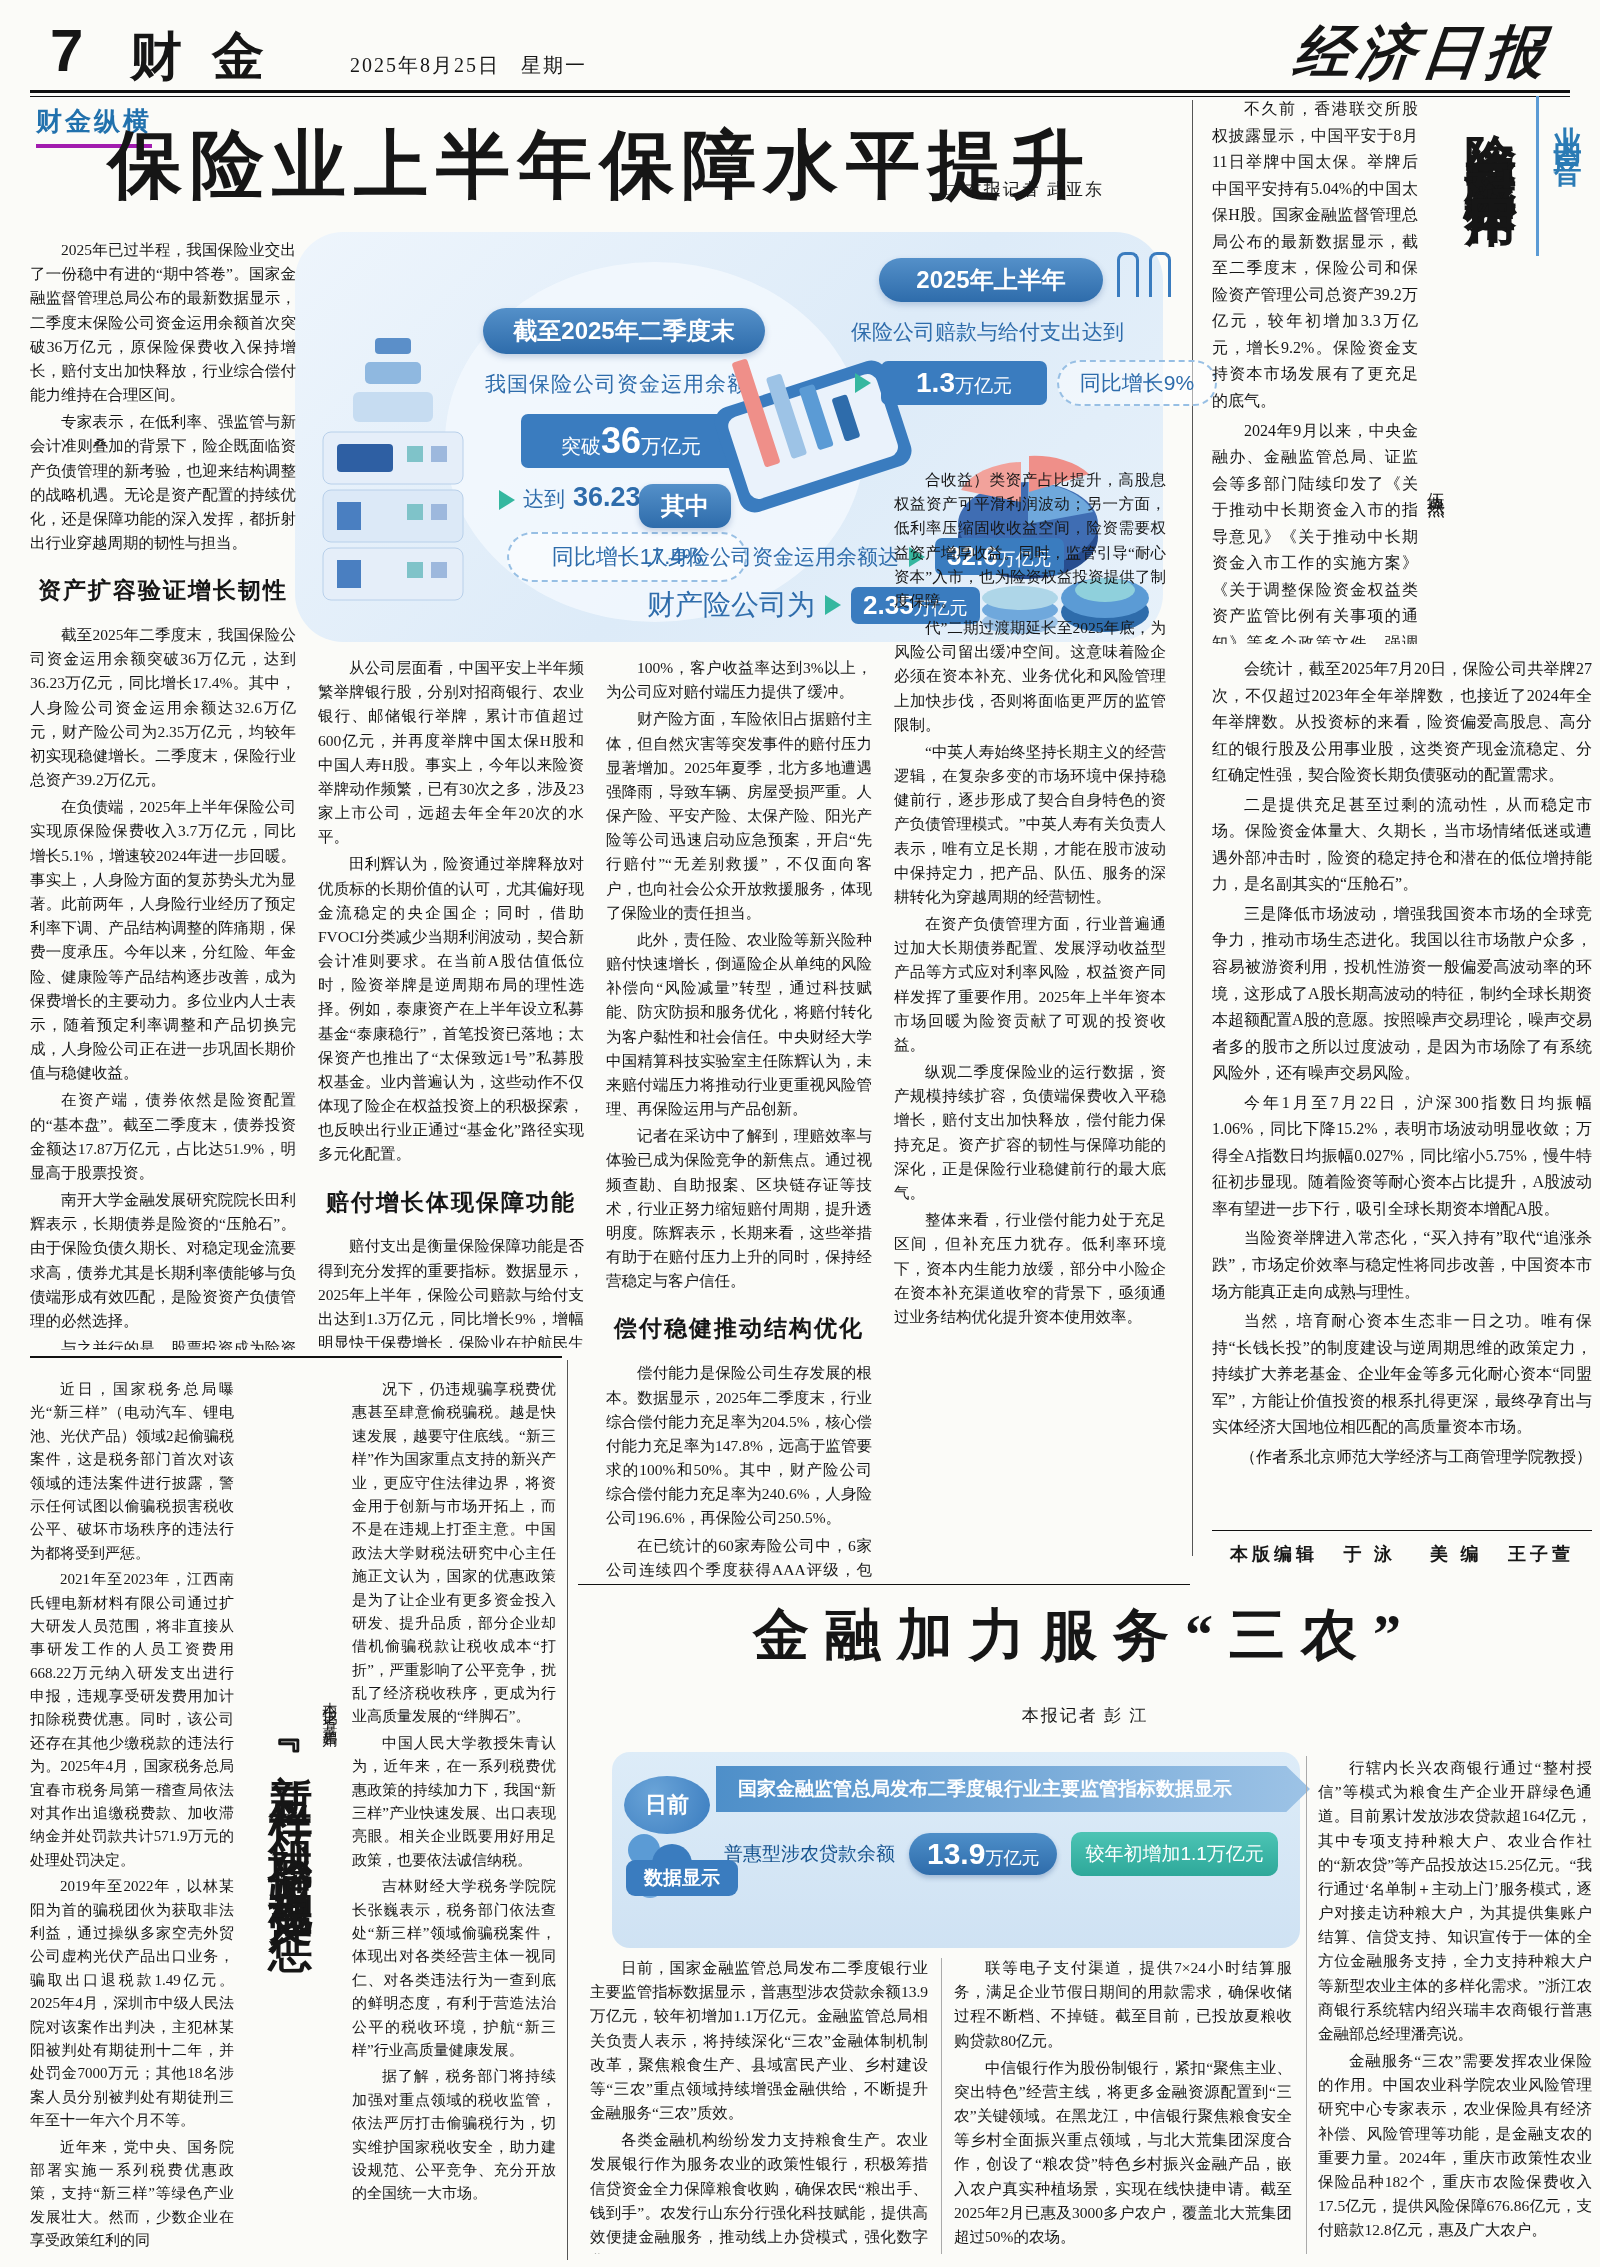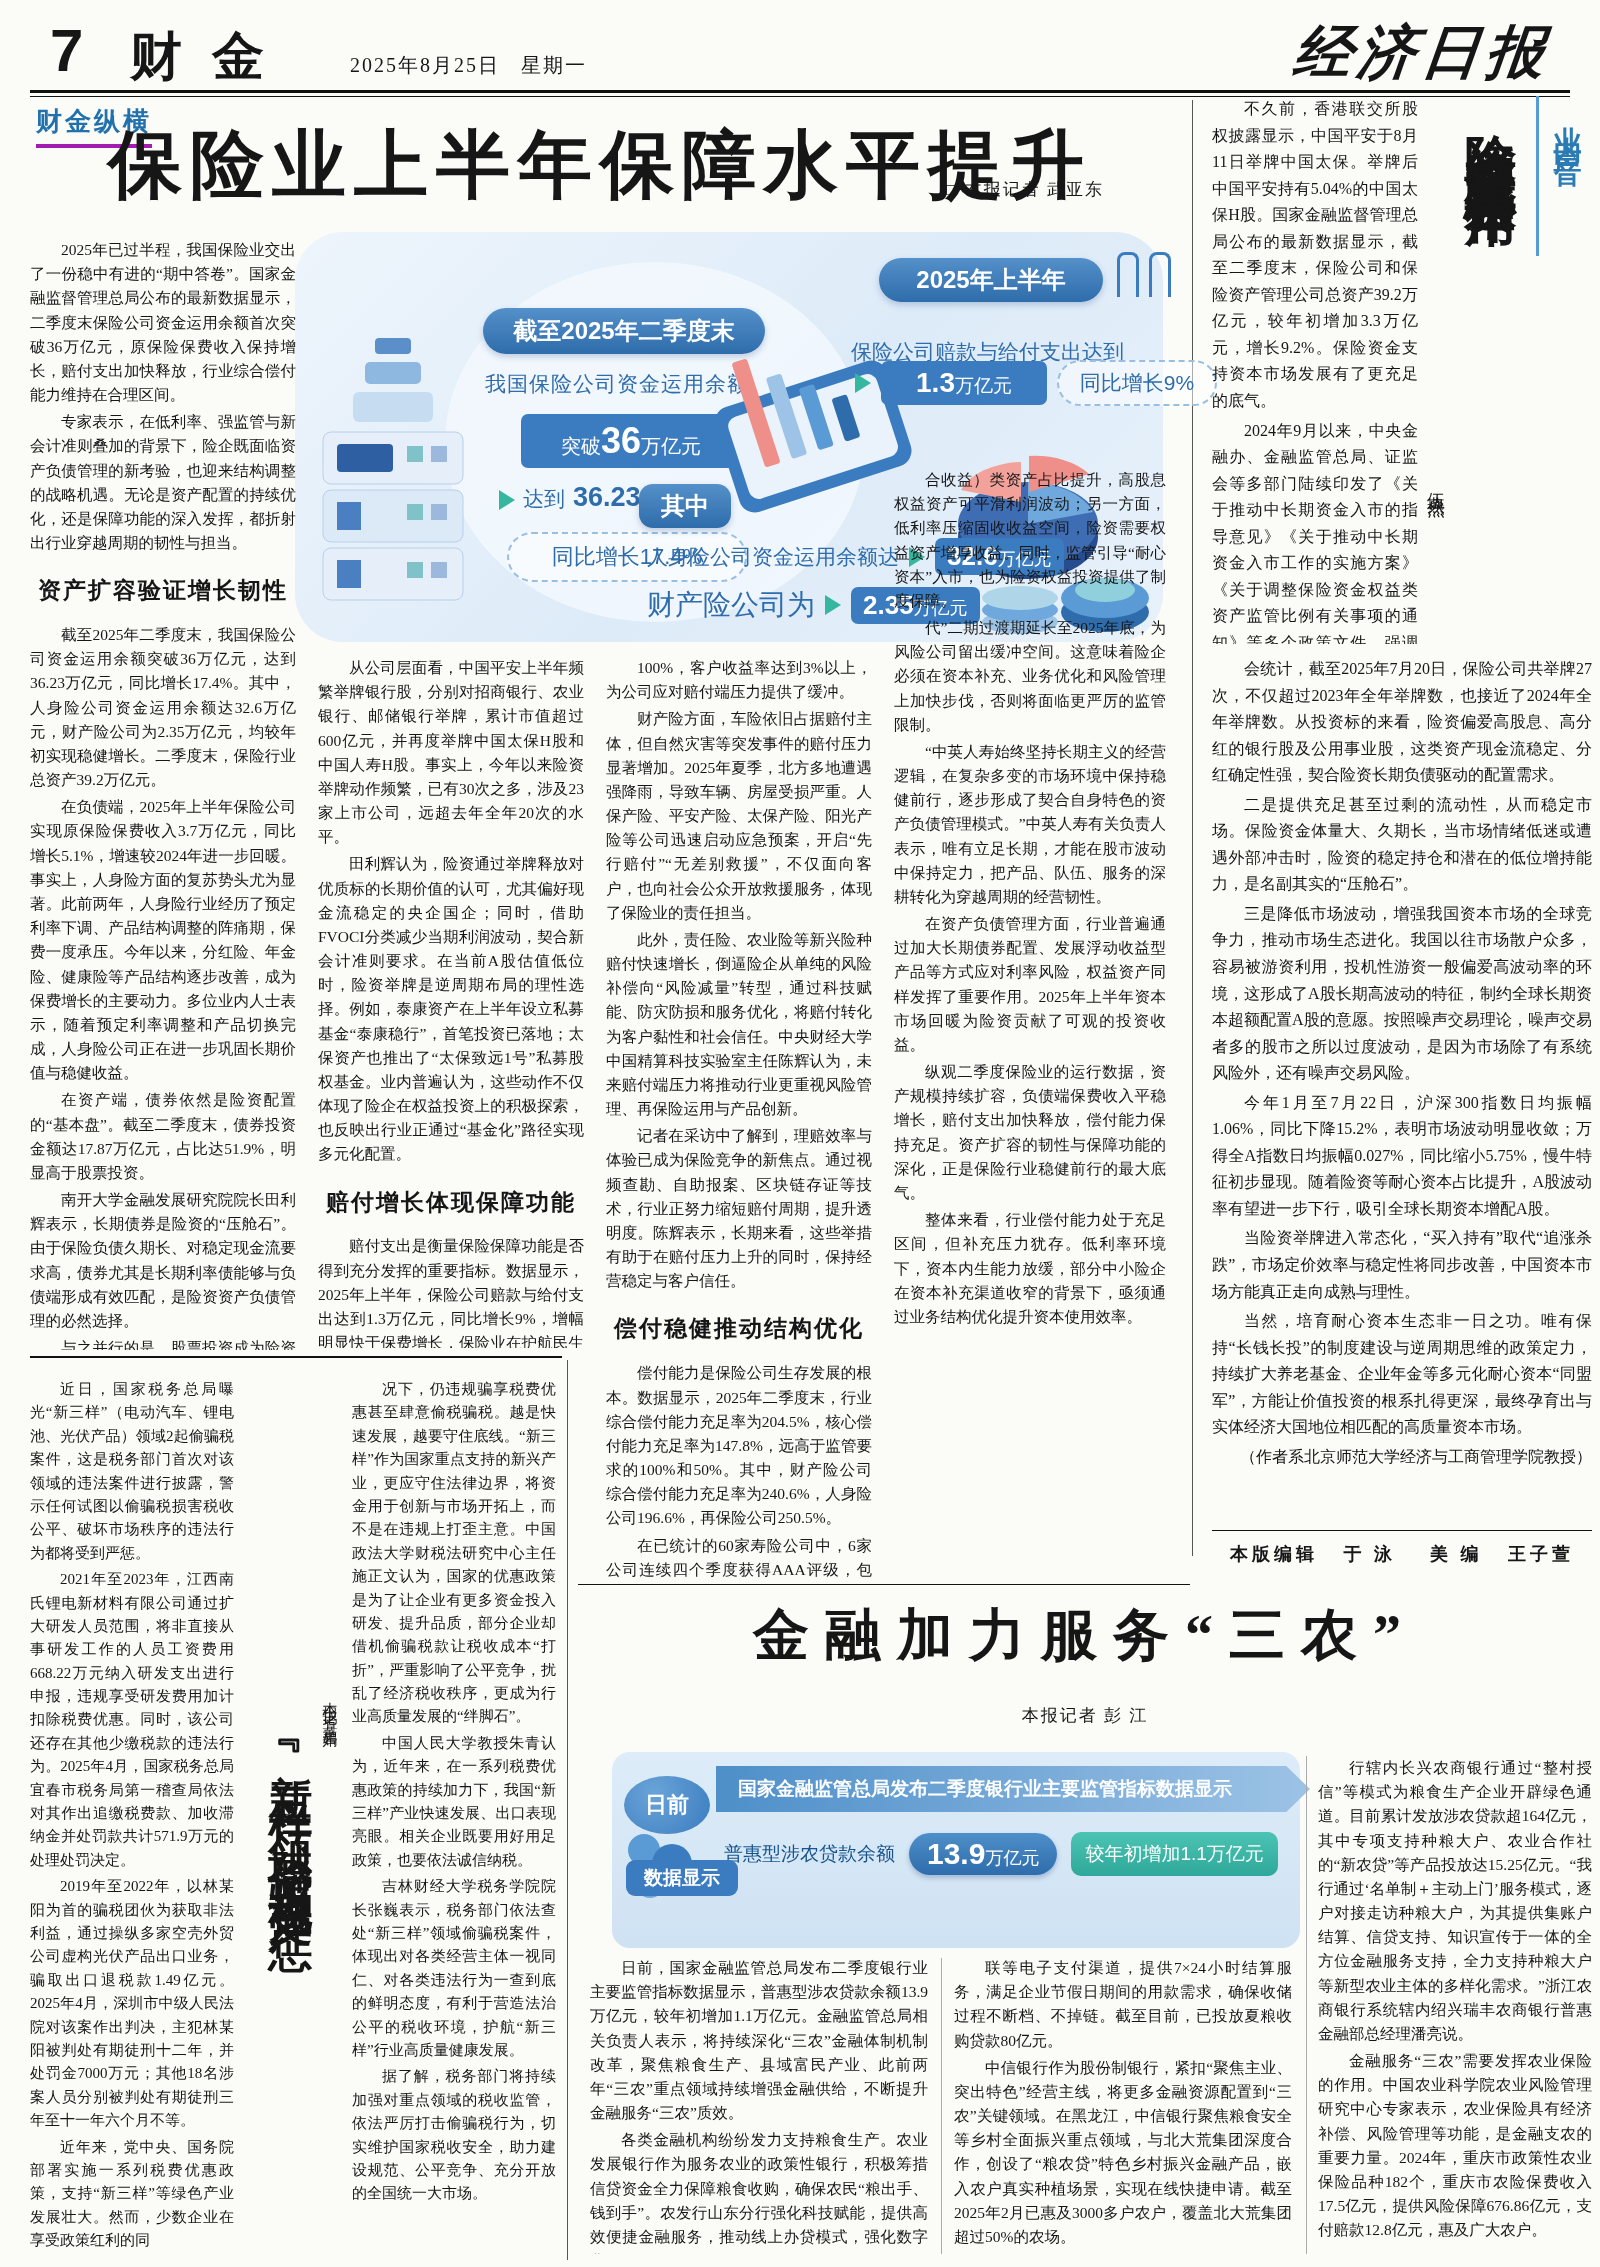--- a/index.html
+++ b/index.html
@@ -149,21 +149,21 @@
       <path d="M85 82 L85 40 A70 42 0 0 1 150 70 Z" fill="#6fa8dc"></path>
       <path d="M78 60 L78 20 A66 40 0 0 0 18 48 Z" fill="#f2a29b"></path>
       <path d="M80 58 L80 22 A64 38 0 0 1 140 40 Z" fill="#ef8f89" transform="translate(6,-8)"></path>
     </svg>
 
     <div class="abs ipill" style="left:584px;top:26px;width:224px;height:44px;font-size:24px;">2025年上半年</div>
     <div class="abs" style="left:822px;top:20px;display:flex;gap:10px;">
       <div style="width:16px;height:42px;border:3px solid #3a7cbf;border-radius:8px 8px 0 0;border-bottom:none;"></div>
       <div style="width:16px;height:42px;border:3px solid #3a7cbf;border-radius:8px 8px 0 0;border-bottom:none;"></div>
     </div>
-    <div class="abs ilabel" style="left:556px;top:86px;width:320px;font-size:21px;margin-top:20px;">保险公司赔款与给付支出达到</div>
+    <div class="abs ilabel" style="left:556px;top:86px;width:320px;font-size:21px;">保险公司赔款与给付支出达到</div>
     <div class="abs" style="left:560px;top:128px;display:flex;align-items:center;gap:10px;">
       <span class="tri"></span>
       <span class="ibox" style="width:142px;">
         <span class="num" style="font-size:28px;">1.3</span>
         <span style="font-size:19px;">万亿元</span>
       </span>
       <span class="idash" style="width:156px;height:42px;font-size:21px;">同比增长9%</span>
     </div>
 
     <div class="abs ipill" style="left:344px;top:252px;width:92px;height:44px;font-size:24px;border-radius:14px;">其中</div>
@@ -319,21 +319,21 @@
     </div>
 
     <div class="abs btag" style="left:14px;top:108px;width:112px;height:36px;">数据显示</div>
 
   </div>
 
   <div class="abs vline" style="left:941px;top:1958px;height:296px;background:#aaa;"></div>
   <div class="abs vline" style="left:1306px;top:1756px;height:498px;background:#aaa;"></div>
 
   <div class="abs acol" style="left:590px;top:1956px;width:338px;height:298px;">
-      <p>日前，国家金融监管总局发布二季度银行业主要监管指标数据显示，普惠型涉农贷款余额13.9万亿元，较年初增加1.1万亿元。金融监管总局相关负责人表示，将持续深化“三农”金融体制机制改革，聚焦粮食生产、县域富民产业、此前两年“三农”重点领域持续增强金融供给，不断提升金融服务“三农”质效。</p>
+      <p>日前，国家金融监管总局发布二季度银行业主要监管指标数据显示，普惠型涉农贷款余额13.9万亿元，较年初增加1.1万亿元。金融监管总局相关负责人表示，将持续深化“三农”金融体制机制改革，聚焦粮食生产、县域富民产业、乡村建设等“三农”重点领域持续增强金融供给，不断提升金融服务“三农”质效。</p>
       <p>各类金融机构纷纷发力支持粮食生产。农业发展银行作为服务农业的政策性银行，积极筹措信贷资金全力保障粮食收购，确保农民“粮出手、钱到手”。农发行山东分行强化科技赋能，提供高效便捷金融服务，推动线上办贷模式，强化数字化</p>
     </div>
   <div class="abs acol" style="left:954px;top:1956px;width:338px;height:298px;">
       <p>联等电子支付渠道，提供7×24小时结算服务，满足企业节假日期间的用款需求，确保收储过程不断档、不掉链。截至目前，已投放夏粮收购贷款80亿元。</p>
       <p>中信银行作为股份制银行，紧扣“聚焦主业、突出特色”经营主线，将更多金融资源配置到“三农”关键领域。在黑龙江，中信银行聚焦粮食安全等乡村全面振兴重点领域，与北大荒集团深度合作，创设了“粮农贷”特色乡村振兴金融产品，嵌入农户真实种植场景，实现在线快捷申请。截至2025年2月已惠及3000多户农户，覆盖北大荒集团超过50%的农场。</p>
     </div>
   <div class="abs acol" style="left:1318px;top:1756px;width:274px;height:498px;">
       <p>行辖内长兴农商银行通过“整村授信”等模式为粮食生产企业开辟绿色通道。目前累计发放涉农贷款超164亿元，其中专项支持种粮大户、农业合作社的“新农贷”等产品投放达15.25亿元。“我行通过‘名单制＋主动上门’服务模式，逐户对接走访种粮大户，为其提供集账户结算、信贷支持、知识宣传于一体的全方位金融服务支持，全力支持种粮大户等新型农业主体的多样化需求。”浙江农商银行系统辖内绍兴瑞丰农商银行普惠金融部总经理潘亮说。</p>
       <p>金融服务“三农”需要发挥农业保险的作用。中国农业科学院农业风险管理研究中心专家表示，农业保险具有经济补偿、风险管理等功能，是金融支农的重要力量。2024年，重庆市政策性农业保险品种182个，重庆市农险保费收入17.5亿元，提供风险保障676.86亿元，支付赔款12.8亿元，惠及广大农户。</p>
     </div>

